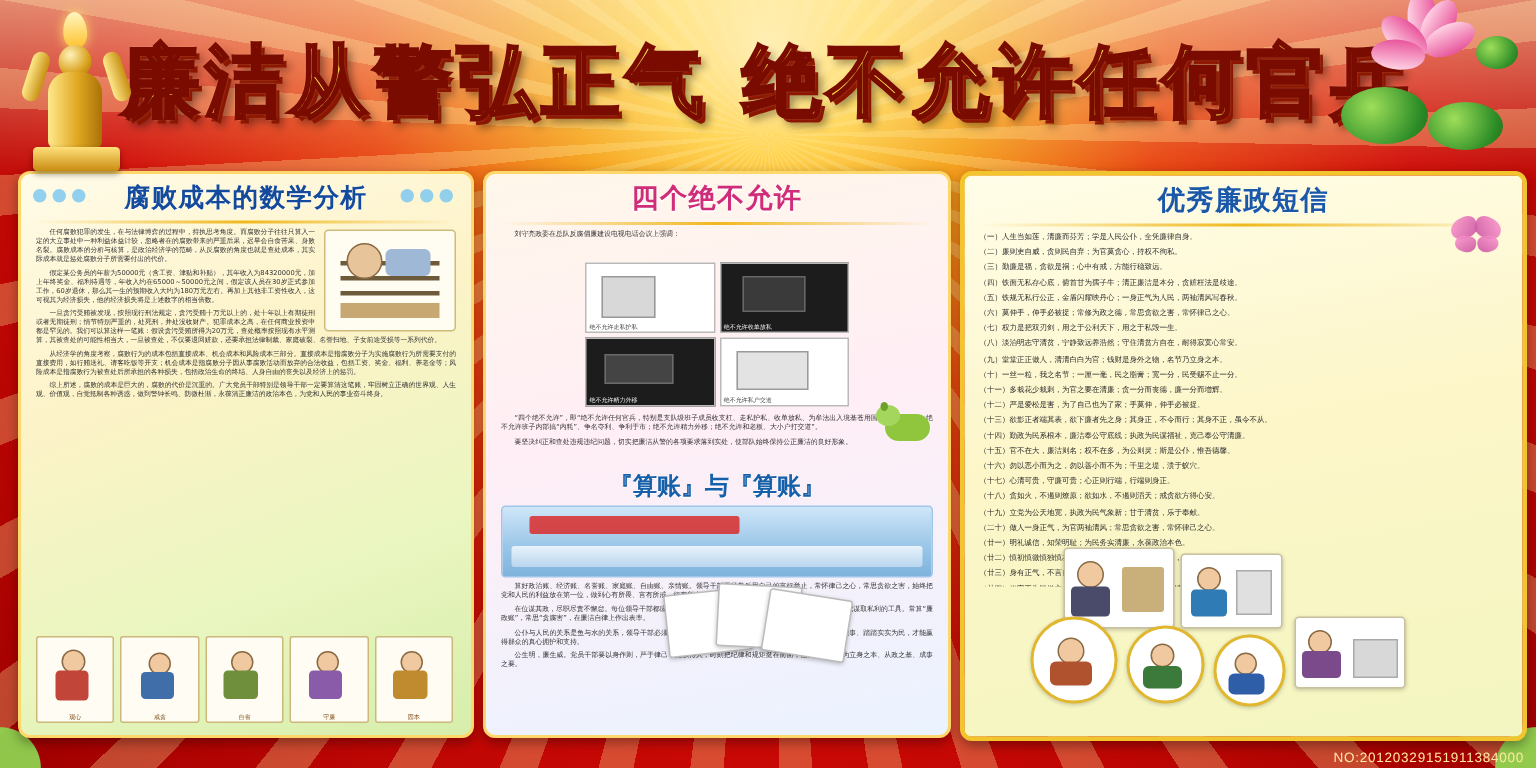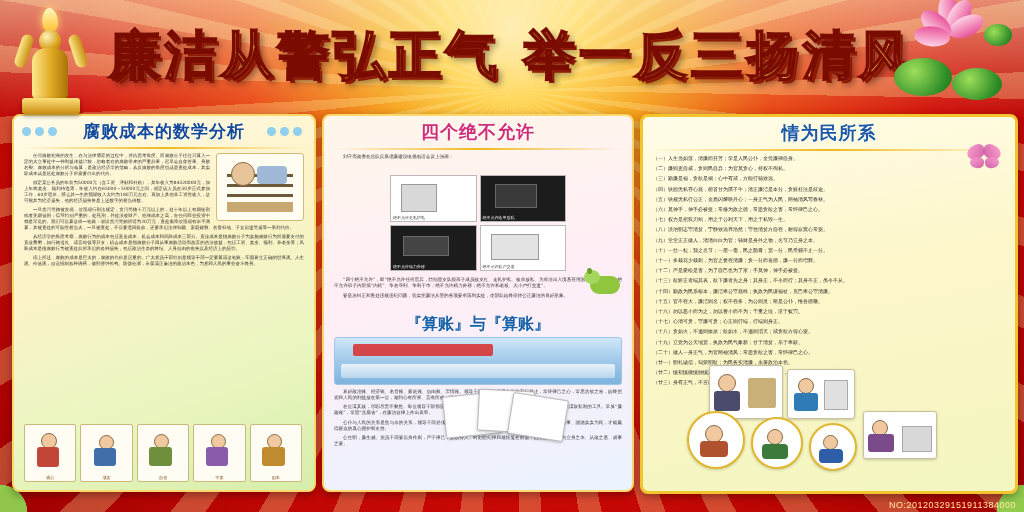--- a/index.html
+++ b/index.html
@@ -181,21 +181,21 @@
     <div class="leaf" style="left:64px;top:64px;width:50px;height:32px;"></div>
     <div class="petal" style="left:62px;top:16px;transform:rotate(-95deg);"></div>
     <div class="petal" style="left:62px;top:18px;transform:rotate(-60deg);"></div>
     <div class="petal" style="left:62px;top:20px;transform:rotate(-25deg);"></div>
     <div class="petal" style="left:62px;top:22px;transform:rotate(-140deg);"></div>
     <div class="petal" style="left:62px;top:24px;transform:rotate(-175deg);"></div>
     <div class="leaf" style="left:96px;top:20px;width:28px;height:22px;"></div>
   </div>
 
   <div class="title-wrap">
-    <span class="title">廉洁从警弘正气  举一反三扬清风</span>
+    <span class="title">廉洁从警弘正气  绝不允许任何官兵</span>
   </div>
 
   <div class="panels">
 
     <div class="panel p2">
       <div class="phead">
         <span class="h-title">四个绝不允许</span>
       </div>
       <div class="hr-gold"></div>
       <div class="body-text">
@@ -299,21 +299,21 @@
         <div class="comic">
           <div class="fig-head" style="left:16px;top:9px;width:13px;height:13px;"></div>
           <div class="fig-body" style="position:absolute;left:11px;top:22px;width:23px;height:19px;background:#c08a2e;"></div>
           <div class="cap">固本</div>
         </div>
       </div>
     </div>
 
     <div class="panel p3">
       <div class="phead">
-        <span class="h-title">情为民所系</span>
+        <span class="h-title">优秀廉政短信</span>
       </div>
       <div class="hr-gold"></div>
       <div class="butterfly">
         <div class="bf-wing" style="left:0;top:0;transform:rotate(-20deg);"></div>
         <div class="bf-wing" style="left:16px;top:0;transform:rotate(20deg) scaleX(-1);"></div>
         <div class="bf-wing" style="left:3px;top:12px;width:14px;height:11px;transform:rotate(12deg);"></div>
         <div class="bf-wing" style="left:18px;top:12px;width:14px;height:11px;transform:rotate(-12deg) scaleX(-1);"></div>
       </div>
       <div class="body-text" style="max-height:228px;overflow:hidden;">
         <p>（一）人生当如莲，清廉而芬芳；学是人民公仆，全凭廉律自身。</p>

